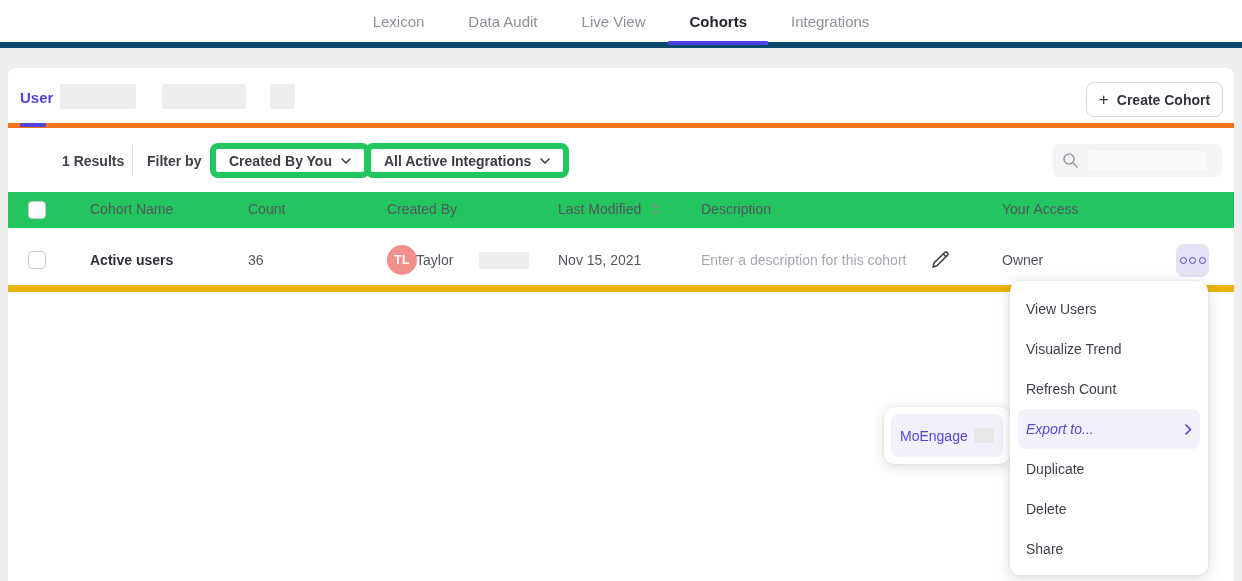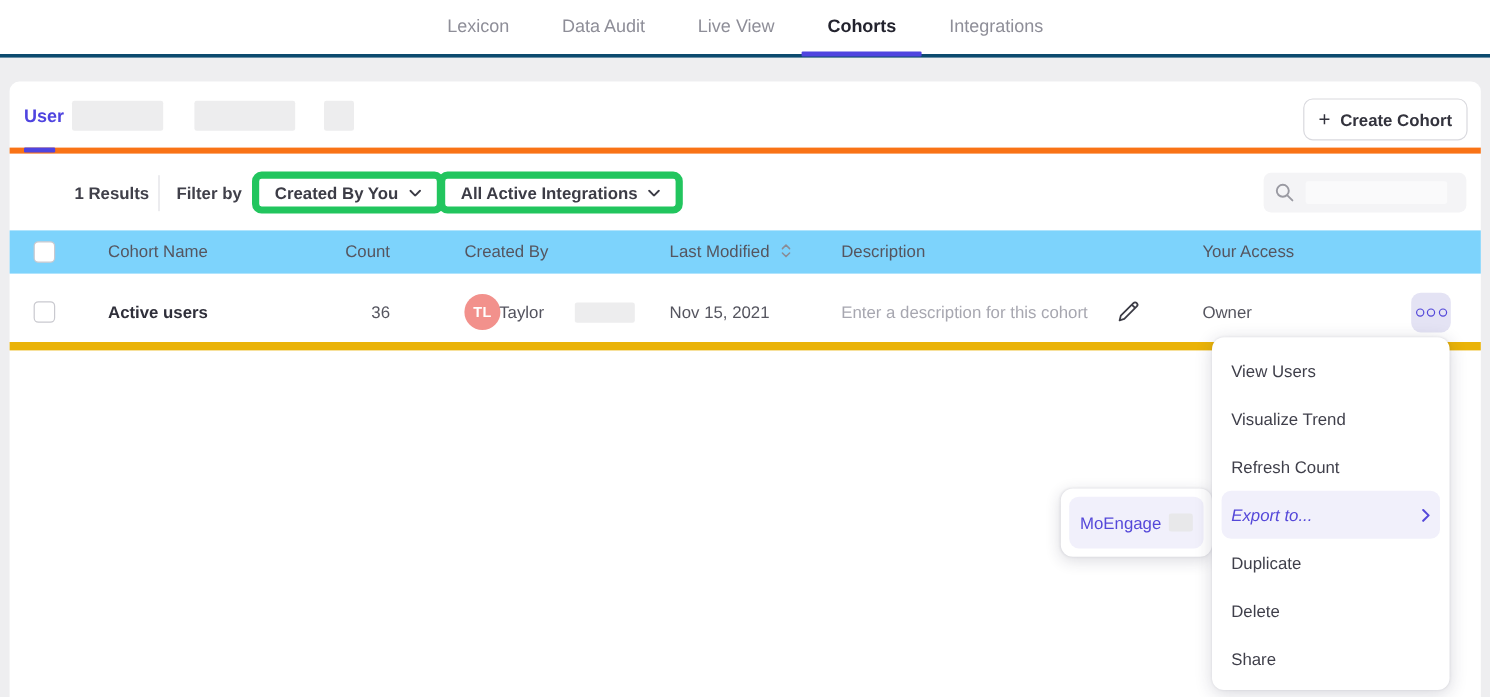--- a/index.html
+++ b/index.html
@@ -8,21 +8,21 @@
     font-family: "Liberation Sans", sans-serif;
     background: #eeeef0;
     position: relative;
     overflow: hidden;
     color: #3f3f4a;
   }
 
   
   .topnav {
     position: absolute; left: 0; top: 0; width: 1242px; height: 48px;
-    background: #ffffff; border-bottom: 3px solid #0c4a6e;
+    background: #ffffff; border-bottom: 6px solid #0c4a6e;
     display: flex; justify-content: center; align-items: center; gap: 44px;
     z-index: 5;
   }
   .topnav .tab {
     position: relative; height: 48px; display: flex; align-items: center;
     font-size: 15px; color: #8e8e98; cursor: pointer;
   }
   .topnav .tab.active { color: #23232e; font-weight: 700; }
   .topnav .tab.active::after {
     content: ""; position: absolute; left: -21px; right: -21px; bottom: 0;
@@ -73,30 +73,30 @@
   .search-box {
     position: absolute; left: 1045px; top: 15px; width: 169px; height: 33px;
     background: #f4f4f6; border-radius: 6px; display: flex; align-items: center; padding: 0 9px;
     cursor: text;
   }
   .search-redact { width: 118px; height: 19px; background: #fafafb; border-radius: 2px; margin-left: 9px; }
 
   
   .thead {
     position: absolute; left: 0; top: 124px; width: 100%; height: 36px;
-    background: #7dd3fc; font-size: 14px; color: #55555f;
+    background: #22c55e; font-size: 14px; color: #55555f;
   }
   .thead .cell { position: absolute; top: 9px; }
   .trow {
     position: absolute; left: 0; top: 160px; width: 100%; height: 64px;
     border-bottom: 7px solid #eab308; font-size: 14px; color: #55555f;
   }
   .c-check { left: 20px; }
   .c-name  { left: 82px; }
-  .c-count { left: 240px; width: 77px; text-align: right; }
+  .c-count { left: 240px; width: 77px; text-align: left; }
   .c-creator { left: 379px; }
   .c-modified { left: 550px; }
   .c-desc  { left: 693px; }
   .c-access { left: 994px; }
 
   .checkbox {
     width: 18px; height: 18px; border: 1.5px solid #c9c9cf; border-radius: 4px;
     background: #fff; position: absolute; cursor: pointer;
   }
   .thead .checkbox { top: 9px; }

